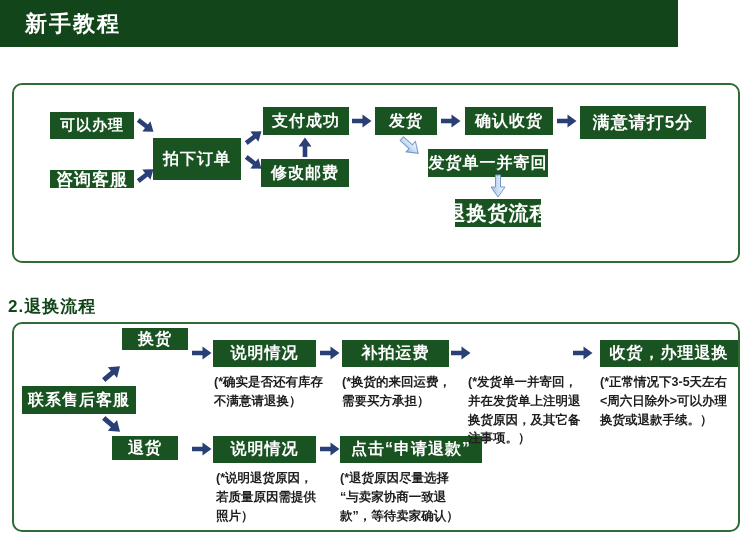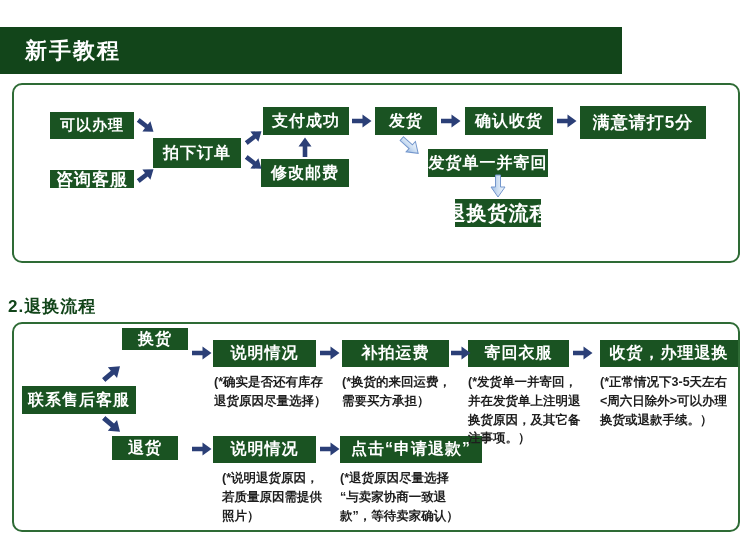--- a/index.html
+++ b/index.html
@@ -1,21 +1,21 @@
 <!DOCTYPE html>
 <html><head>
 <meta charset="utf-8">
 <style>
   html,body{margin:0;padding:0;background:#fff;}
   .screen{
     position:relative;width:750px;height:559px;background:#fff;overflow:hidden;
     font-family:"Liberation Sans",sans-serif;
   }
   .header{
-    position:absolute;left:0;top:0;width:622px;height:47px;background:#12451a;margin-top:27px;
+    position:absolute;left:0;top:0;width:678px;height:47px;background:#12451a;
   }
   .header span{
     display:block;padding-left:25px;line-height:47px;color:#ffffff;
     font-size:22px;font-weight:bold;letter-spacing:2px;
   }
   .sec-title{
     position:absolute;color:#12451a;font-size:17px;font-weight:bold;letter-spacing:1px;
   }
   .panel{
     position:absolute;border:2px solid #2e6b35;border-radius:10px;background:#fff;
@@ -55,21 +55,21 @@
 <div class="screen">
 
   <div class="header">
     <span>新手教程</span>
   </div>
 
   <div class="panel" style="left:12px;top:83px;width:724px;height:176px"></div>
 
   <div class="node" style="left:50px;top:112px;width:84px;height:27px;font-size:15px">可以办理</div>
   <div class="node" style="left:50px;top:170px;width:84px;height:18px;font-size:17px">咨询客服</div>
-  <div class="node" style="left:153px;top:138px;width:88px;height:30px">拍下订单</div>
+  <div class="node" style="left:153px;top:138px;width:88px;height:42px">拍下订单</div>
   <div class="node" style="left:263px;top:107px;width:86px;height:28px">支付成功</div>
   <div class="node" style="left:261px;top:159px;width:88px;height:28px">修改邮费</div>
   <div class="node" style="left:375px;top:107px;width:62px;height:28px">发货</div>
   <div class="node" style="left:465px;top:107px;width:88px;height:28px">确认收货</div>
   <div class="node" style="left:580px;top:106px;width:126px;height:33px;font-size:17px">满意请打5分</div>
   <div class="node" style="left:428px;top:149px;width:120px;height:28px">发货单一并寄回</div>
   <div class="node" style="left:455px;top:199px;width:86px;height:28px;font-size:20px">退换货流程</div>
 
   <svg class="arr" style="left:136px;top:119px;transform:rotate(38deg)">
       <use href="#arrow-right"></use>
@@ -102,38 +102,37 @@
       <use href="#glossy-arrow"></use>
     </svg>
 
   <div class="sec-title" style="left:8px;top:295px">2.退换流程</div>
   <div class="panel" style="left:12px;top:322px;width:724px;height:206px"></div>
 
   <div class="node" style="left:22px;top:386px;width:114px;height:28px">联系售后客服</div>
   <div class="node" style="left:122px;top:328px;width:66px;height:22px">换货</div>
   <div class="node" style="left:213px;top:340px;width:103px;height:27px">说明情况</div>
   <div class="node" style="left:342px;top:340px;width:107px;height:27px">补拍运费</div>
-  <div class="node" style="left:468px;top:340px;width:101px;height:27px">寄回衣服</div>
   <div class="node" style="left:600px;top:340px;width:138px;height:27px">收货，办理退换</div>
   <div class="node" style="left:112px;top:436px;width:66px;height:24px">退货</div>
   <div class="node" style="left:213px;top:436px;width:103px;height:27px">说明情况</div>
   <div class="node" style="left:340px;top:436px;width:142px;height:27px">点击“申请退款”</div>
 
   <div class="note" style="left:214px;top:373px;width:128px">(*确实是否还有库存
-退货原因尽量选择）</div>
+不满意请退换）</div>
   <div class="note" style="left:342px;top:373px;width:128px">(*换货的来回运费，
 需要买方承担）</div>
   <div class="note" style="left:468px;top:373px;width:124px">(*发货单一并寄回，
 并在发货单上注明退
 换货原因，及其它备
 注事项。）</div>
   <div class="note" style="left:600px;top:373px;width:144px">(*正常情况下3-5天左右
 &lt;周六日除外&gt;可以办理
 换货或退款手续。）</div>
-  <div class="note" style="left:222px;top:469px;width:128px">(*说明退货原因，
+  <div class="note" style="left:216px;top:469px;width:128px">(*说明退货原因，
 若质量原因需提供
 照片）</div>
   <div class="note" style="left:340px;top:469px;width:152px">(*退货原因尽量选择
 “与卖家协商一致退
 款”，等待卖家确认）</div>
 
   <svg class="arr" style="left:102px;top:366px;transform:rotate(-40deg) scale(1.1)">
       <use href="#arrow-right"></use>
     </svg>
   <svg class="arr" style="left:102px;top:418px;transform:rotate(40deg) scale(1.1)">

